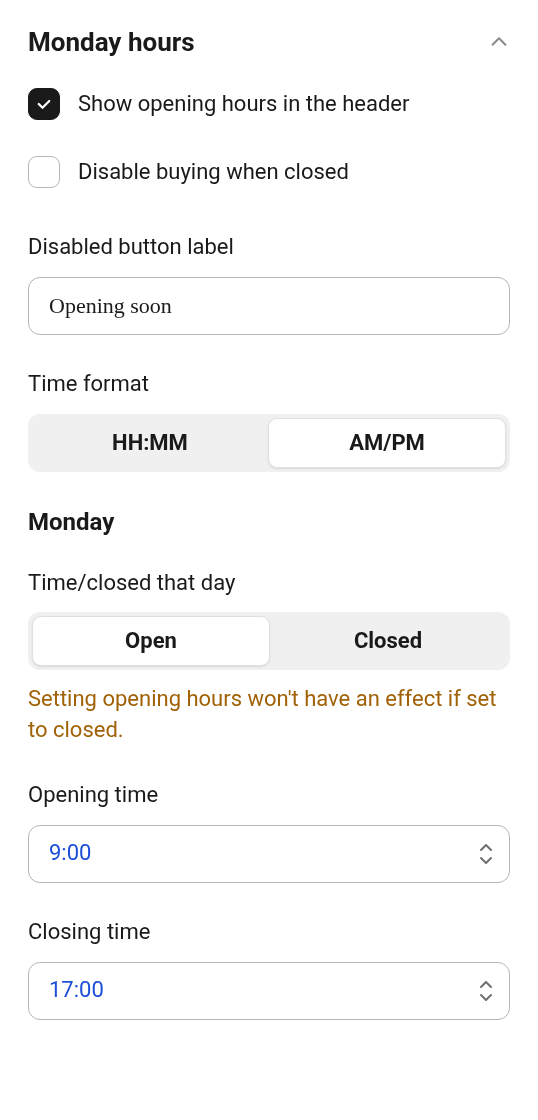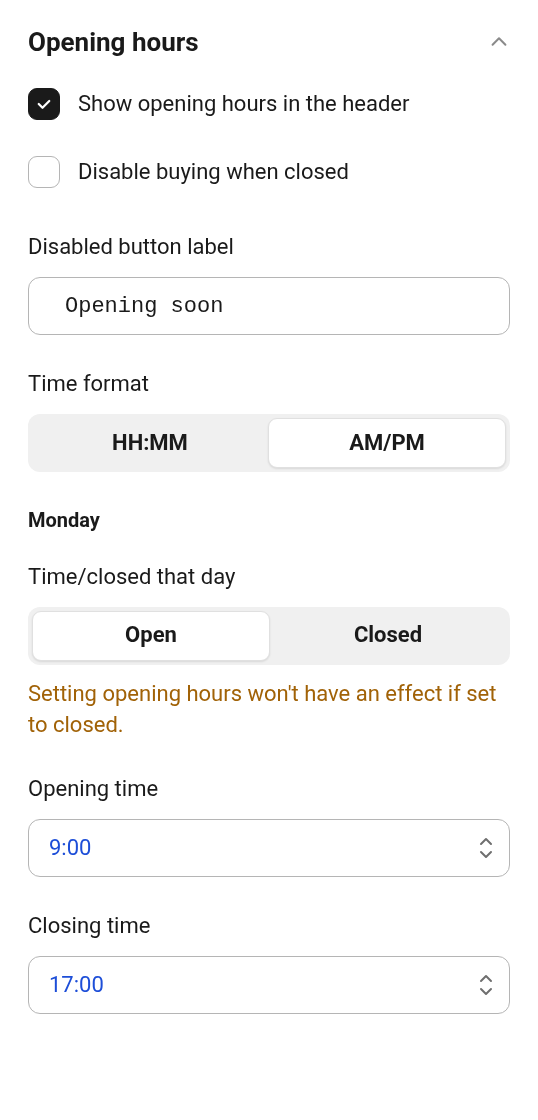--- a/index.html
+++ b/index.html
@@ -82,26 +82,26 @@
   .field-label {
     font-size: 22px;
     color: #1a1a1a;
     margin-bottom: 14px;
   }
   .text-input {
     width: 100%;
     height: 58px;
     border: 1px solid #b5b5b5;
     border-radius: 12px;
-    padding: 0 36px;
+    padding: 0 20px;
     font-size: 22px;
     color: #1a1a1a;
     background: #fff;
     outline: none;
-    font-family: Liberation Mono, monospace;
+    font-family: Liberation Serif, serif;
   }
 
   
   .segmented {
     display: flex;
     width: 100%;
     background: #f0f0f0;
     border-radius: 12px;
     padding: 4px;
     height: 58px;
@@ -118,21 +118,21 @@
     font-weight: bold;
   }
   .segment.active {
     background: #fff;
     box-shadow: 0 1px 2px rgba(0,0,0,0.1);
     border: 1px solid #e0e0e0;
   }
 
   
   .day-heading {
-    font-size: 20px;
+    font-size: 24px;
     font-weight: 700;
     margin-bottom: 28px;
   }
 
   .help-text {
     font-size: 22px;
     color: #a16207;
     margin-top: 14px;
   }
 
@@ -167,21 +167,21 @@
   .select-chevrons svg { width: 100%; height: 100%; }
 
   .section-gap { height: 8px; }
 </style>
 </head>
 <body>
 
 <div class="container">
 
   <div class="section-header">
-    <div class="section-title">Opening hours</div>
+    <div class="section-title">Monday hours</div>
     <div class="chevron-up">
       <svg viewBox="0 0 24 24" fill="none" stroke="currentColor" stroke-width="2.2" stroke-linecap="round" stroke-linejoin="round">
         <polyline points="5 15 12 8 19 15"></polyline>
       </svg>
     </div>
   </div>
 
   <div class="checkbox-row">
     <div class="checkbox checked">
       <svg viewBox="0 0 24 24">

